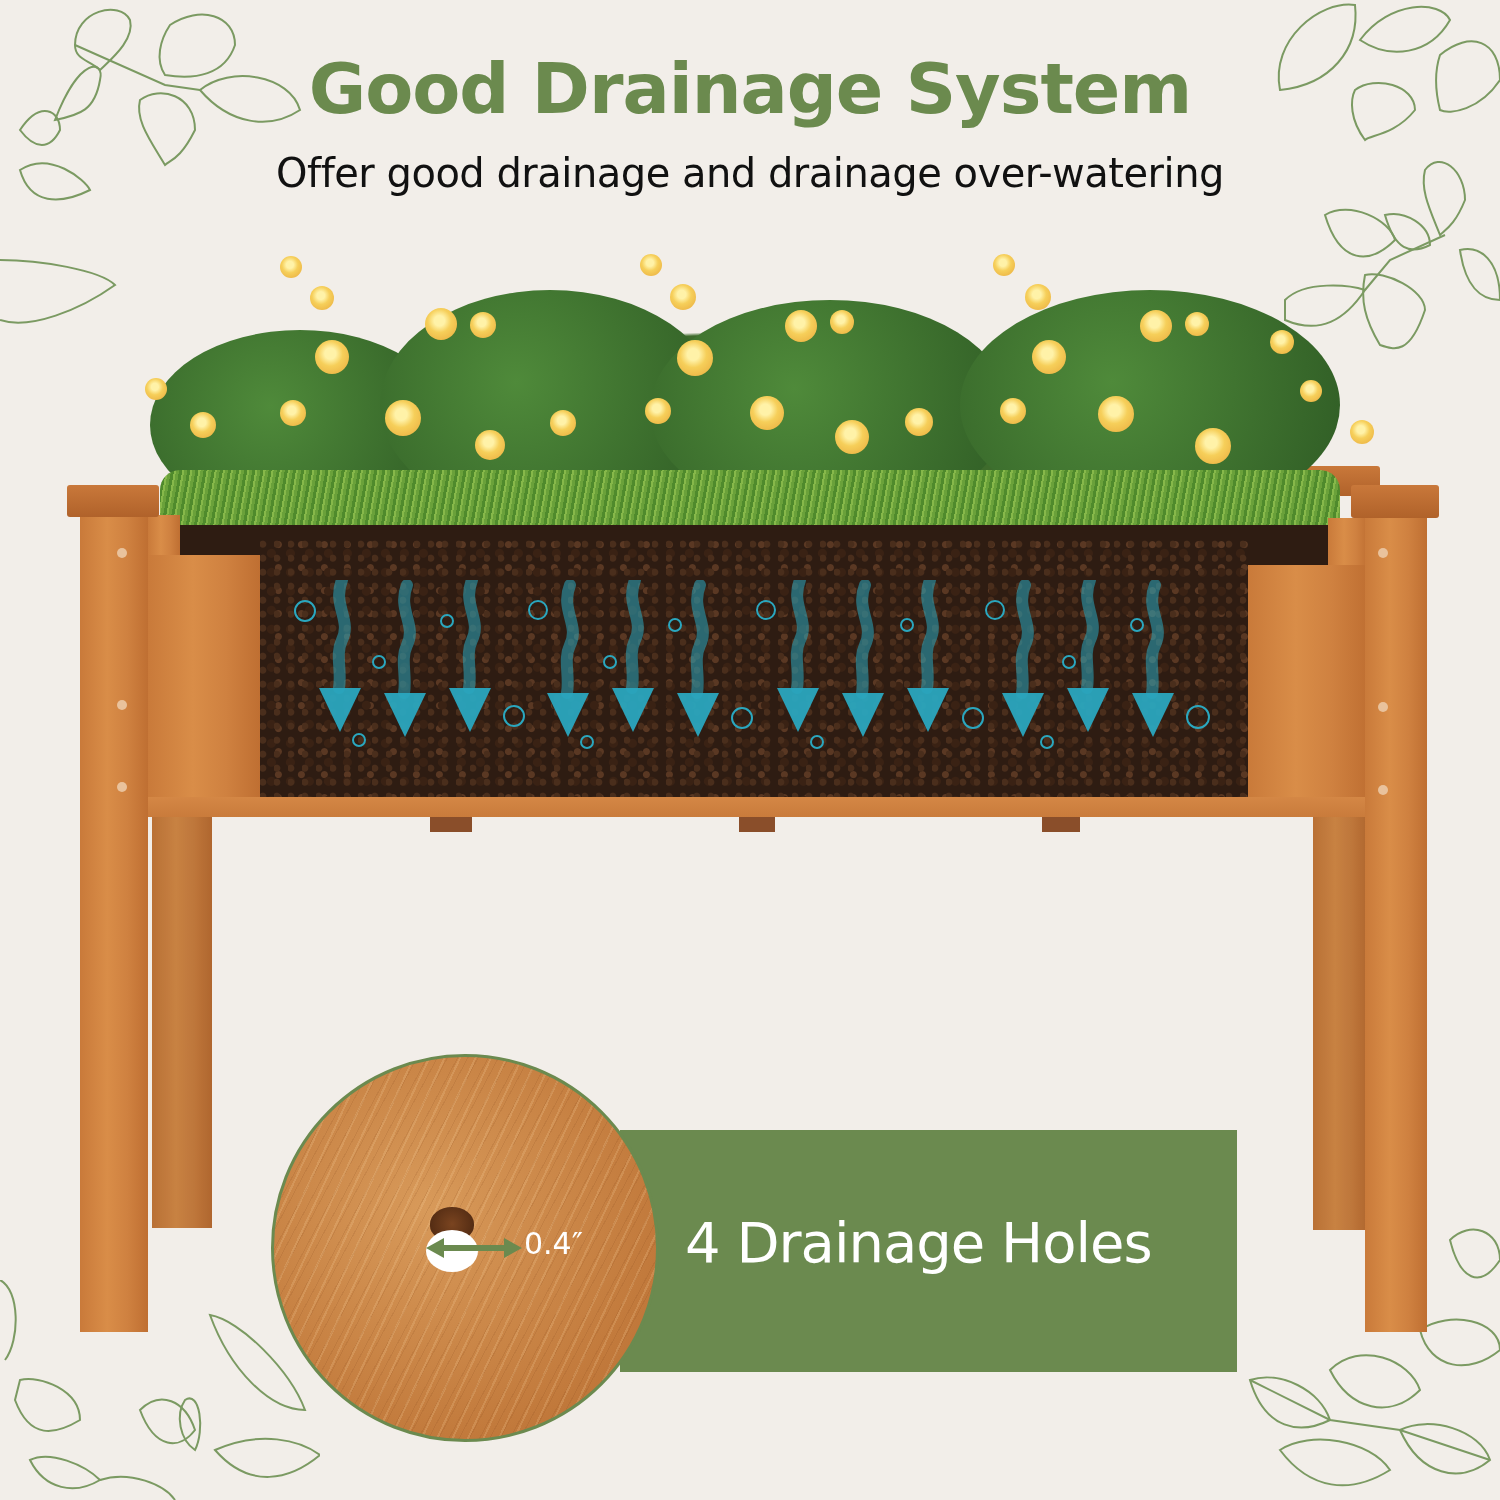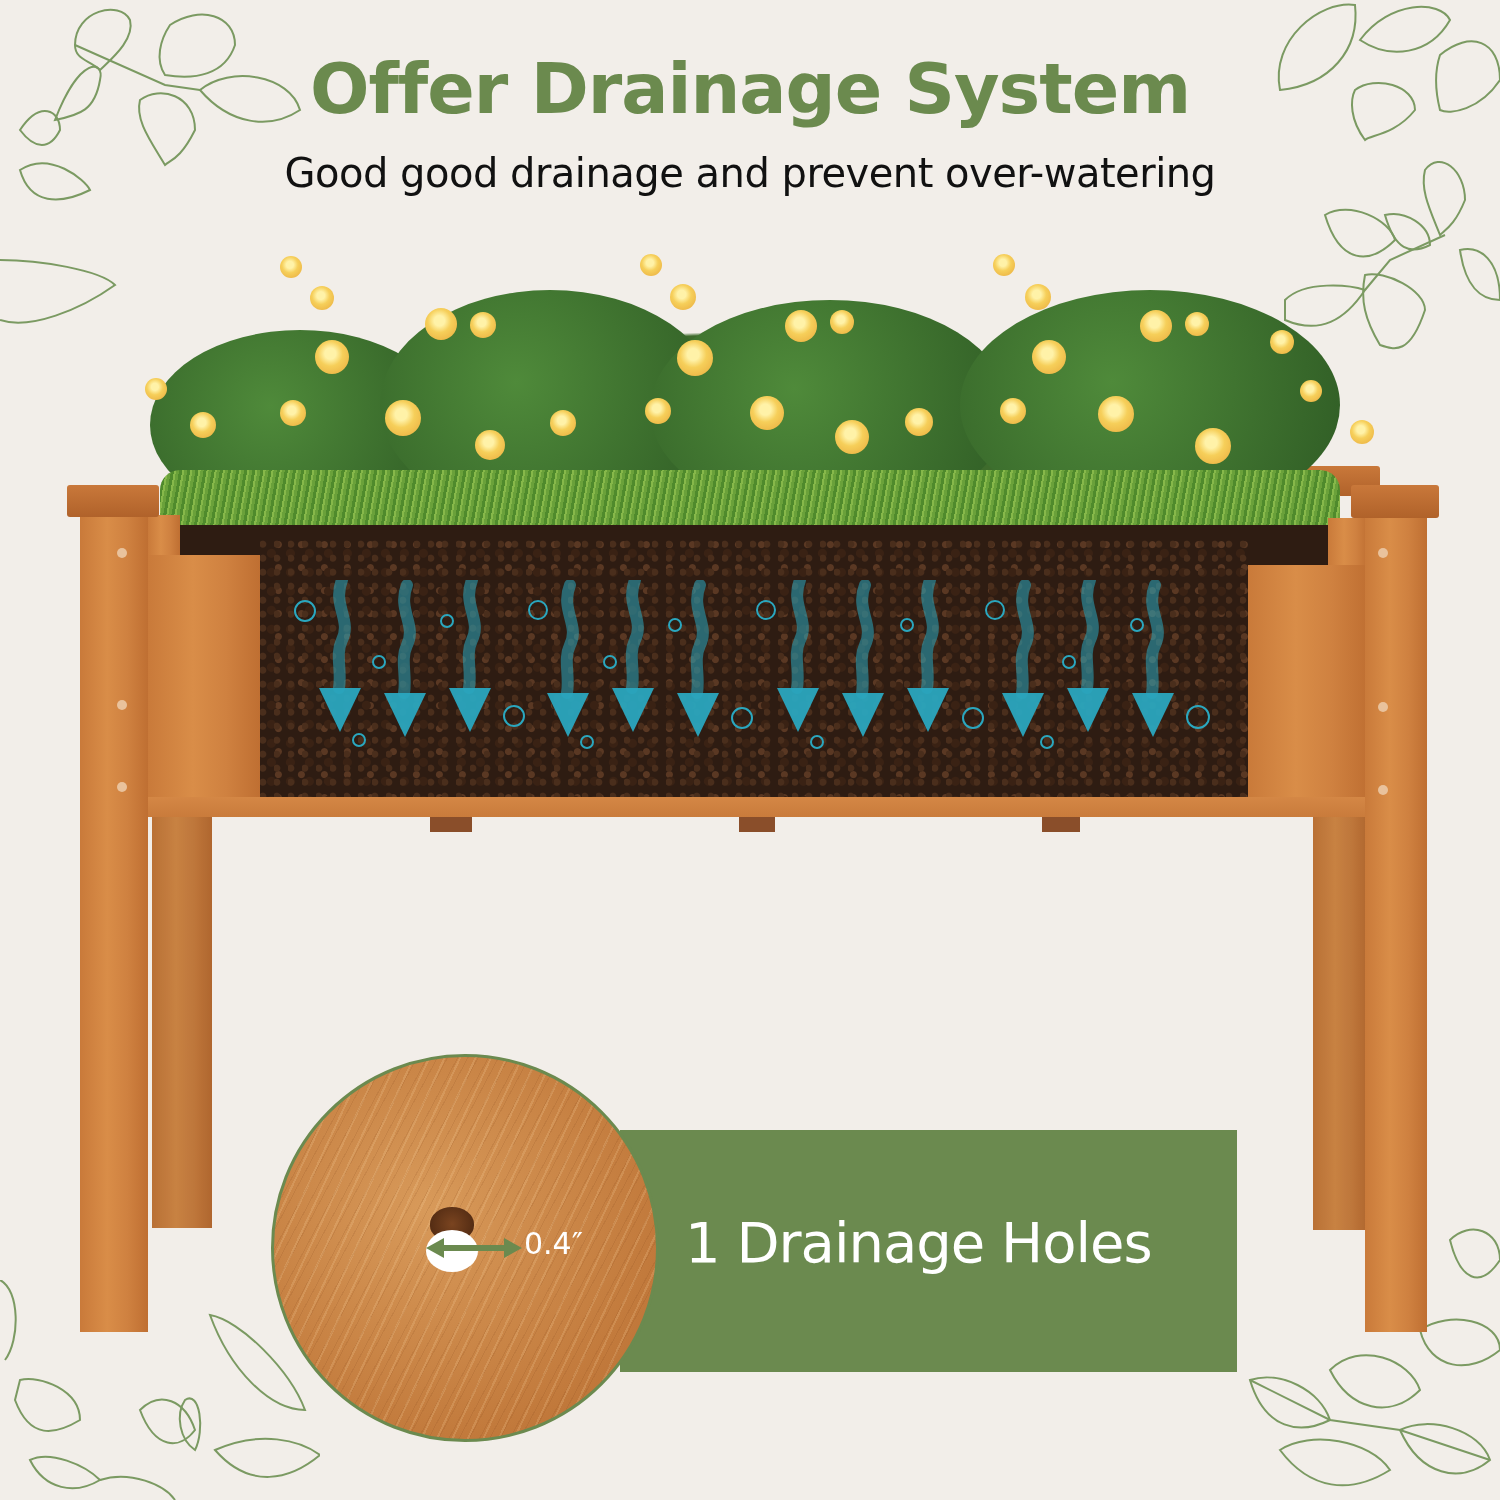--- a/index.html
+++ b/index.html
@@ -100,22 +100,22 @@
     border-radius: 50%; background: #fff;
   }
   .measure {
     position: absolute; left: 524px; top: 1226px;
     font-family: "DejaVu Sans", sans-serif; font-size: 30px; color: #fff;
   }
 </style>
 </head>
 <body>
 
-<div class="title">Offer Drainage System</div>
-<div class="subtitle">Good good drainage and prevent over-watering</div>
+<div class="title">Good Drainage System</div>
+<div class="subtitle">Offer good drainage and drainage over-watering</div>
 
 <div class="leaf-deco">
   <svg width="320" height="360" style="left:0;top:0" viewBox="0 0 320 360" fill="none" stroke="#7b9a62" stroke-width="2">
     <path d="M75 45 C75 10 120 0 130 20 C135 40 110 60 100 70 C90 60 75 60 75 45Z"></path>
     <path d="M170 25 C200 5 235 15 235 45 C225 75 195 80 165 75 C155 60 160 40 170 25Z"></path>
     <path d="M200 90 C230 65 290 75 300 110 C270 130 230 125 200 90Z"></path>
     <path d="M140 100 C160 85 195 95 195 130 C180 160 170 160 165 165 C150 140 135 120 140 100Z"></path>
     <path d="M55 120 C80 55 105 60 100 80 C95 110 80 115 55 120Z"></path>
     <path d="M75 45 L165 85 L200 90"></path>
     <path d="M0 260 C40 260 100 270 115 285 C80 310 30 330 0 320"></path>
@@ -269,21 +269,21 @@
   <div class="bubble" style="left:900px;top:618px;width:10px;height:10px"></div>
   <div class="bubble" style="left:962px;top:707px;width:18px;height:18px"></div>
   <div class="bubble" style="left:985px;top:600px;width:16px;height:16px"></div>
   <div class="bubble" style="left:1040px;top:735px;width:10px;height:10px"></div>
   <div class="bubble" style="left:1062px;top:655px;width:10px;height:10px"></div>
   <div class="bubble" style="left:1130px;top:618px;width:10px;height:10px"></div>
   <div class="bubble" style="left:1186px;top:705px;width:20px;height:20px"></div>
 </div>
 
 <div class="banner"></div>
-<div class="banner-text">1 Drainage Holes</div>
+<div class="banner-text">4 Drainage Holes</div>
 <div class="disc"></div>
 <div class="hole"></div>
 <div class="hole-white"></div>
 <svg class="abs" style="left:424px;top:1236px" width="100" height="24" viewBox="0 0 100 24">
   <line x1="16" y1="12" x2="84" y2="12" stroke="#6b8a4f" stroke-width="6"></line>
   <polygon points="2,12 20,2 20,22" fill="#6b8a4f"></polygon>
   <polygon points="98,12 80,2 80,22" fill="#6b8a4f"></polygon>
 </svg>
 <div class="measure">0.4″</div>
 

